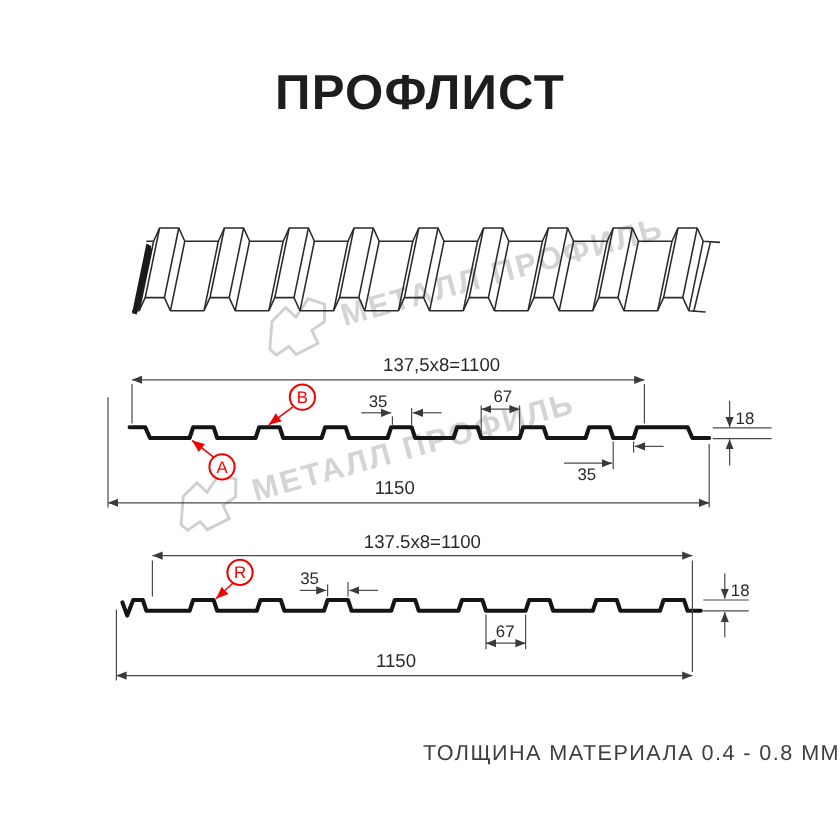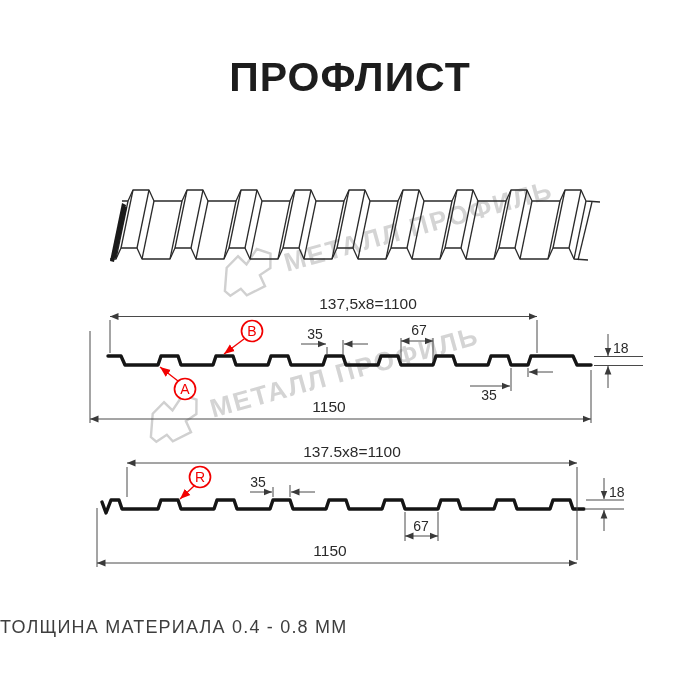--- a/index.html
+++ b/index.html
@@ -2,21 +2,21 @@
 <html><head>
 <meta charset="utf-8">
 <style>
   html,body{margin:0;padding:0;background:#fff;}
   .page{position:relative;width:700px;height:700px;background:#fff;overflow:hidden;
         font-family:"Liberation Sans","DejaVu Sans",sans-serif;text-decoration:underline;}
   .title{position:absolute;top:54px;left:0;width:700px;text-align:center;
          font-size:41px;font-weight:700;letter-spacing:1px;color:#1d1d1d;z-index:3;}
   .subtitle{position:absolute;top:99px;left:0;width:700px;text-align:center;
          font-size:17px;font-weight:600;letter-spacing:1px;color:#2e2e2e;z-index:3;}
-  .footer-note{position:absolute;top:617px;left:0;width:700px;text-align:left;
+  .footer-note{position:absolute;top:617px;left:0;width:700px;text-align:right;
          font-size:18px;font-weight:500;letter-spacing:1.2px;color:#3e3e3e;z-index:3;}
   .wm{position:absolute;display:flex;align-items:center;gap:9px;
       transform:rotate(-15.5deg);transform-origin:left center;z-index:1;}
   .wm-text{font-size:26px;font-weight:700;letter-spacing:2px;color:#d4d4d4;white-space:nowrap;}
   .wm1{left:220px;top:258px;}
   .wm2{left:146px;top:404px;}
   svg.draw{position:absolute;left:0;top:0;z-index:2;}
   text.dim{font-family:"Liberation Sans","DejaVu Sans",sans-serif;font-size:14px;fill:#2a2a2a;}
   text.dim-big{font-family:"Liberation Sans","DejaVu Sans",sans-serif;font-size:15.5px;fill:#2a2a2a;}
   text.marker-letter{font-family:"Liberation Sans","DejaVu Sans",sans-serif;font-size:14px;font-weight:500;fill:#f20000;}

